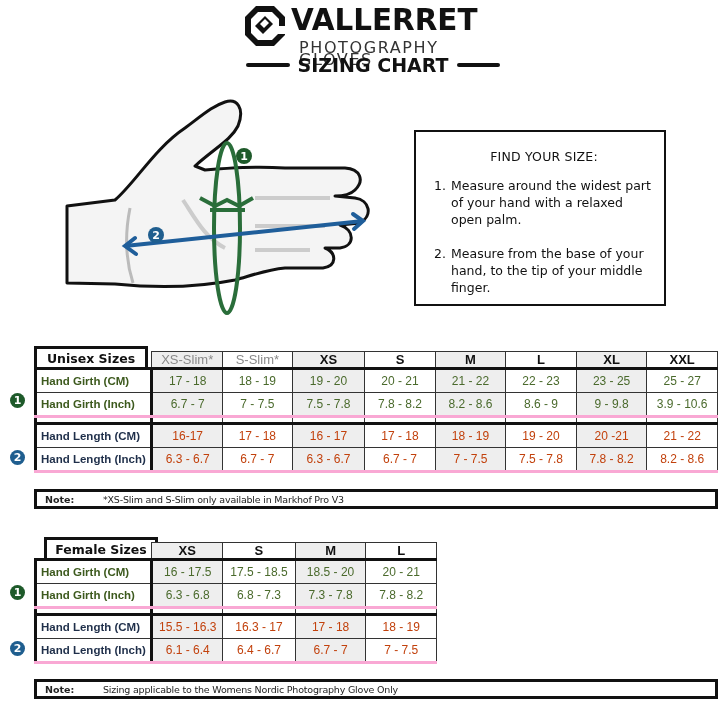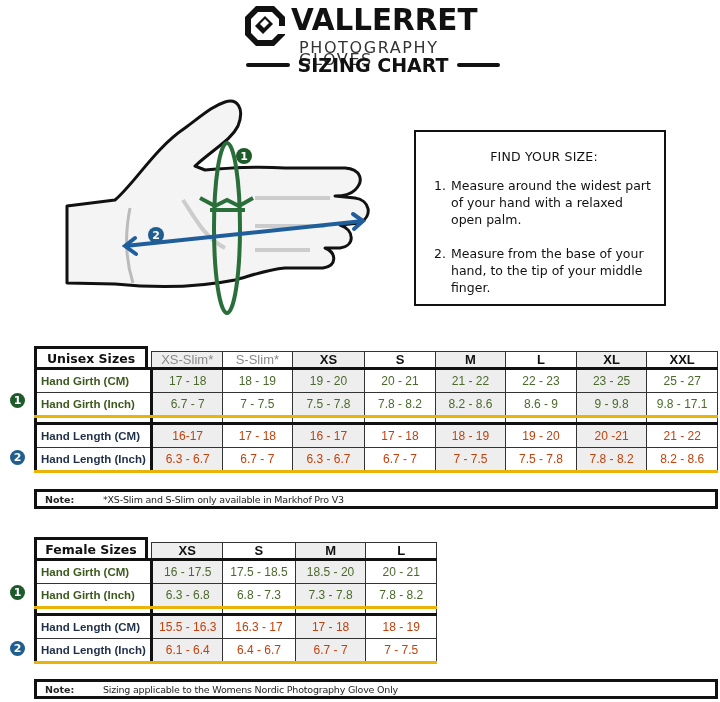--- a/index.html
+++ b/index.html
@@ -34,21 +34,21 @@
   table.sz td.rowlabel { text-align: left; padding-left: 4px; font-weight: bold; font-size: 11.5px; border-left: 3px solid #111; }
   table.sz td.g { color: #4a6a2c; }
   table.sz td.b { color: #c2410c; }
   table.sz td.rowlabel.g { color: #3d5a1e; margin-left: 48px; }
   table.sz td.rowlabel.b { color: #1f2f4a; }
   table.sz td.alt { background: #eeeeee; }
   table.sz tr.spacer td { height: 7px; border-left: 1.5px solid #333; }
   table.sz tr.spacer td.rowlabel { border-left: 3px solid #111; }
   table.sz .thickright { border-right: 3px solid #111; }
   table.sz .thicktop td { border-top: 3px solid #111; }
-  table.sz .thickbottom td { border-bottom: 3px solid #eab308; }
+  table.sz .thickbottom td { border-bottom: 3px solid #f9a8d4; }
 
   .badge { position: absolute; width: 15px; height: 15px; border-radius: 50%; color: #fff; font-weight: bold; font-size: 11px; line-height: 15px; text-align: center; font-family: "DejaVu Sans", sans-serif; }
   .badge.green { background: #1e5a2a; }
   .badge.blue { background: #1f5e8f; }
 
   .note { position: absolute; border: 3px solid #111; height: 20px; display: flex; align-items: center; font-family: "DejaVu Sans", sans-serif; font-size: 9.5px; color: #222; }
   .note .note-label { font-weight: bold; padding-left: 8px; width: 66px; flex: none; }
   .note .note-text { letter-spacing: -0.2px; text-align: right; }
 </style>
 </head>
@@ -147,21 +147,21 @@
   </tr>
   <tr class="thickbottom">
     <td class="rowlabel g thickright">Hand Girth (Inch)</td>
     <td class="g alt">6.7 - 7</td>
     <td class="g">7 - 7.5</td>
     <td class="g alt">7.5 - 7.8</td>
     <td class="g">7.8 - 8.2</td>
     <td class="g alt">8.2 - 8.6</td>
     <td class="g">8.6 - 9</td>
     <td class="g alt">9 - 9.8</td>
-    <td class="g">9.8 - 17.1</td>
+    <td class="g">3.9 - 10.6</td>
   </tr>
   <tr class="spacer">
     <td class="rowlabel thickright"></td>
         <td></td>
         <td></td>
         <td></td>
         <td></td>
         <td></td>
         <td></td>
         <td></td>
@@ -192,21 +192,21 @@
 </tbody>
   </table>
 <div class="badge green" style="left:10px; top:393px;">1</div>
 <div class="badge blue" style="left:10px; top:450px;">2</div>
 
 <div class="note" style="left:34px; top:489px; width:684px;">
   <span class="note-label">Note:</span>
   <span class="note-text">*XS-Slim and S-Slim only available in Markhof Pro V3</span>
 </div>
 
-<div class="table-label" style="left:34px; top:537px; width:114px; height:24px;">Female Sizes</div>
+<div class="table-label" style="left:44px; top:537px; width:114px; height:24px;">Female Sizes</div>
 <table class="sz" style="left:34px; top:542px; width:403px;">
   <colgroup>
     <col style="width:117px">
       <col style="width:71px">
       <col style="width:73px">
       <col style="width:71px">
       <col style="width:71px">
   </colgroup>
   <tbody>
       <tr class="thicktop">

